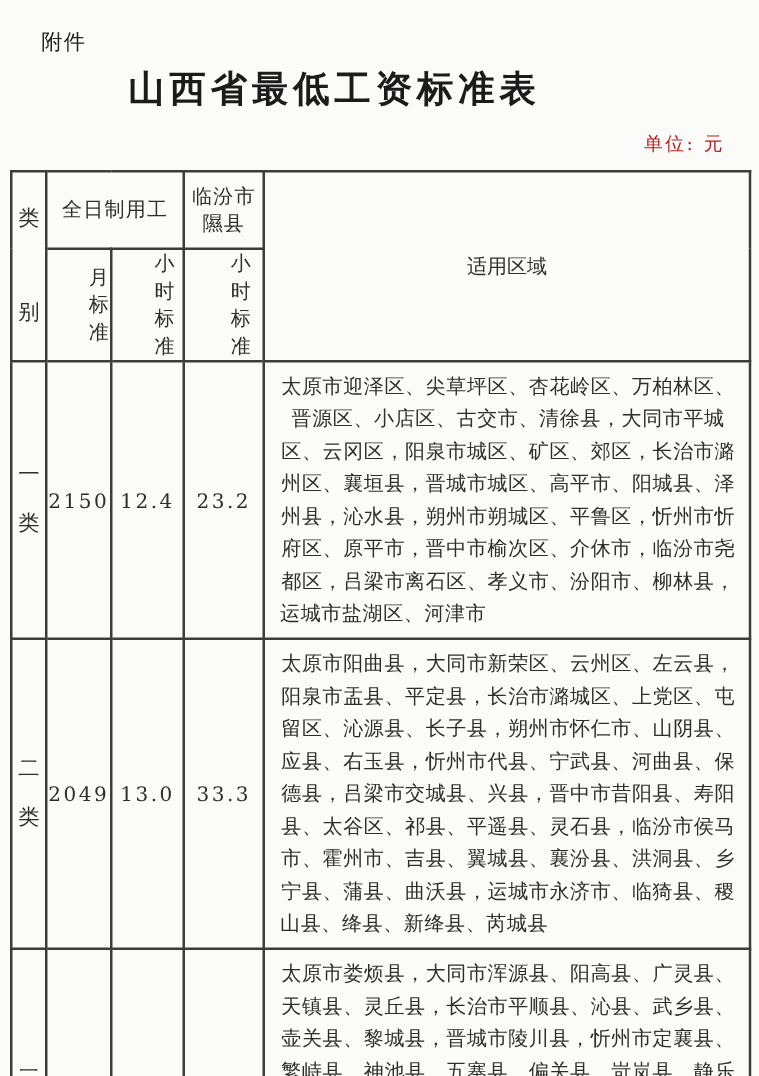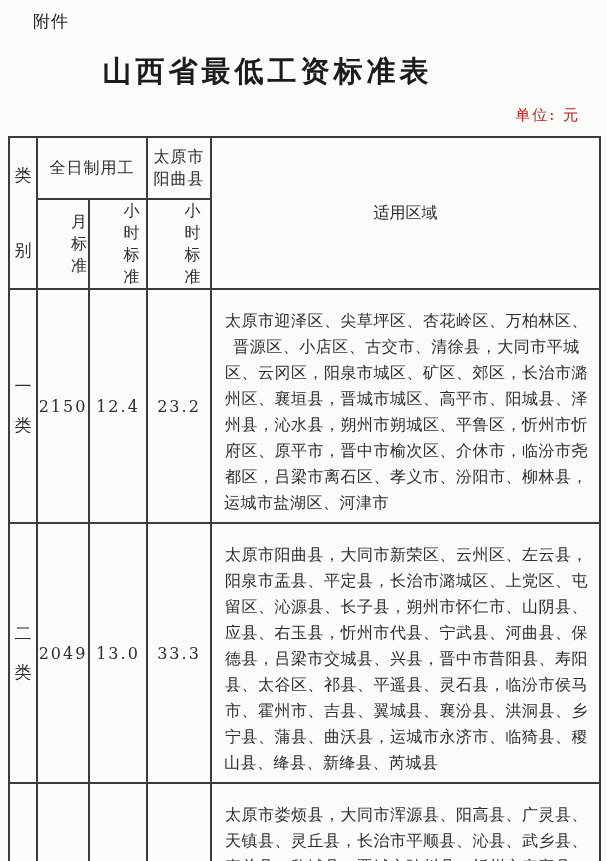--- a/index.html
+++ b/index.html
@@ -6,21 +6,21 @@
   html, body { width: 607px; height: 861px; }
   body {
     background: #fbfbf9;
     color: #2d2d2d;
     font-family: "DejaVu Serif", "Liberation Serif", serif;
     overflow: hidden;
   }
   .page { position: relative; width: 607px; height: 861px; }
 
   .attachment {
-    position: absolute; left: 33px; top: 10px;
+    position: absolute; left: 33px; top: 22px;
     font-family: "DejaVu Sans", "Liberation Sans", sans-serif;
     font-size: 17px; color: #222; letter-spacing: 1px;
   }
   .title {
     position: absolute; left: 0; top: 52px; width: 535px;
     text-align: center;
     font-size: 29px; font-weight: 700; color: #1b1b1b;
     letter-spacing: 4px;
   }
   .unit {
@@ -56,21 +56,21 @@
 
   tr.r1 { height: 189px; }
   tr.r2 { height: 203px; }
   tr.r3 { height: 212px; }
 
   td.num { font-size: 17px; letter-spacing: 2px; }
 
   td.regions {
     text-align: justify; text-align-last: left;
     vertical-align: middle;
-    padding: 18px 10px 6px 12px;
+    padding: 6px 10px 6px 12px;
     font-size: 15px; line-height: 26px;
     letter-spacing: 0.5px;
     color: #2b2b2b;
   }
 </style>
 </head>
 <body>
 
 <div class="page">
 
@@ -91,21 +91,21 @@
 
     <tbody>
         <tr class="hrow1">
       <td rowspan="2">
         <div class="vstack header-cat">
               <div>类</div>
               <div>别</div>
             </div>
       </td>
       <td colspan="2" class="wrap-head">全日制用工</td>
-      <td class="wrap-head">太原市阳曲县</td>
+      <td class="wrap-head">临汾市隰县</td>
       <td rowspan="2">适用区域</td>
     </tr>
 
     <tr class="hrow2">
       <td class="wrap-head">月标准</td>
       <td class="wrap-head">小时标准</td>
       <td class="wrap-head">小时标准</td>
     </tr>
 
     <tr class="r1">

